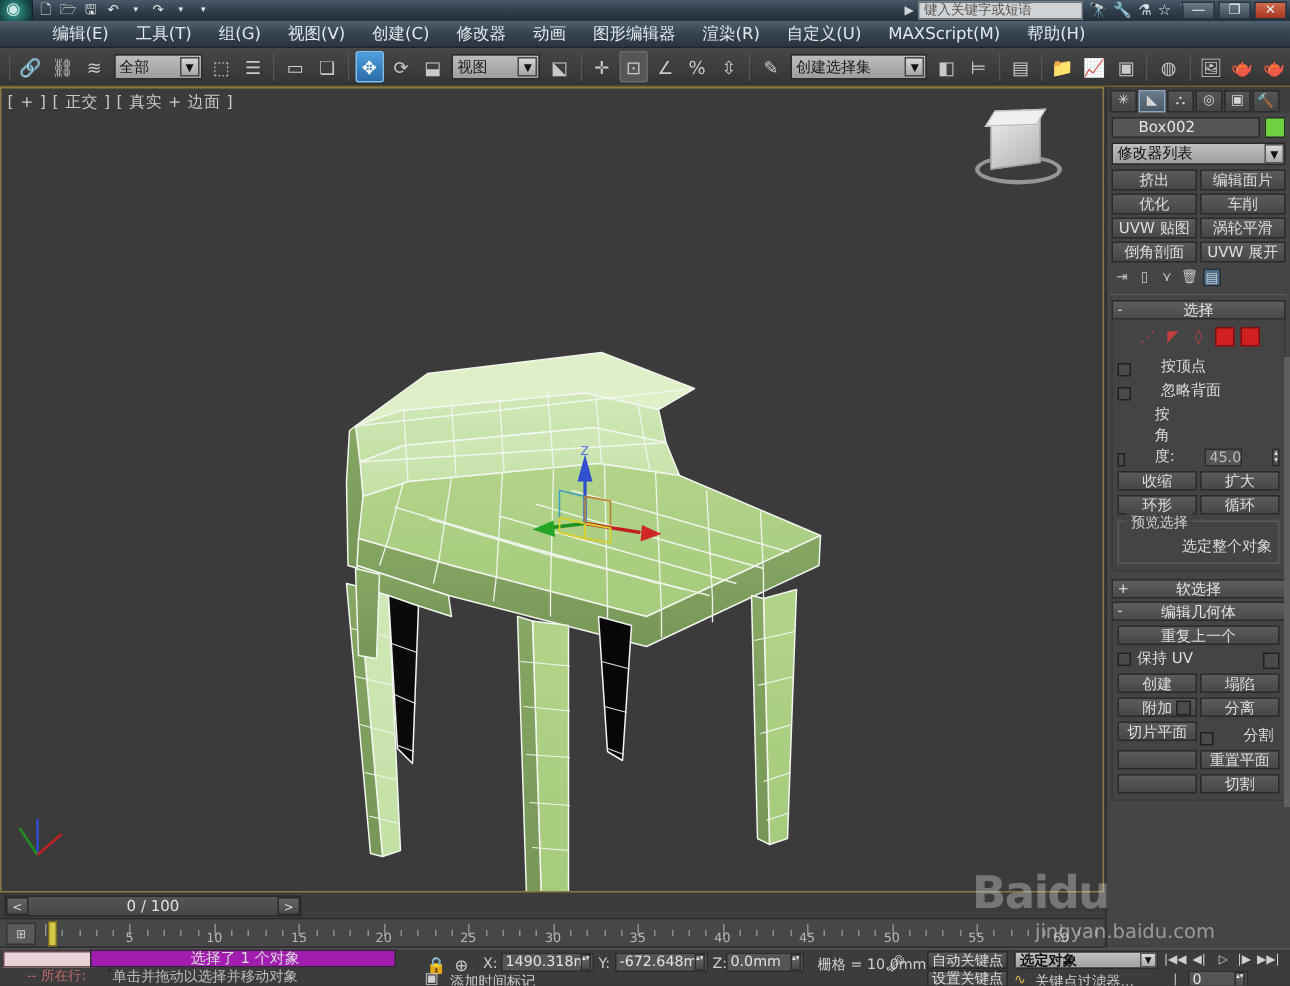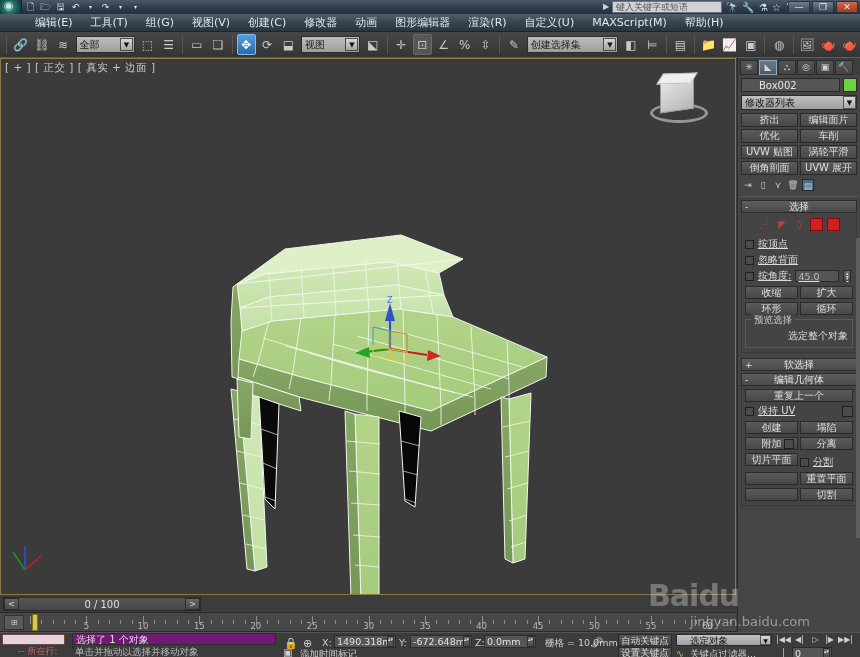--- a/index.html
+++ b/index.html
@@ -172,23 +172,23 @@
   .maxlistener{
     position:absolute;left:2px;top:1px;width:63px;height:11px;
     background:#e8d4d8; border:1px solid #6a4a4a;
   }
   .ml2{
     position:absolute;left:18px;top:13px;width:63px;height:11px;
     background:#3c3c3c; color:#c06a6a; font-size:9px; line-height:11px;
     white-space:nowrap;
   }
   .status-txt{
-    position:absolute; left:72px; top:0px; width:204px; height:12px;
-    background:#701a75; border:1px solid #2c2c2c;
-    font-size:10px; line-height:11px; color:#dcdcdc; padding-left:3px; white-space:nowrap;
+    position:absolute; left:60px; top:0px; width:204px; height:12px;
+    background:#a21caf; border:1px solid #2c2c2c;
+    font-size:10px; line-height:11px; color:#dcdcdc; padding-left:3px; white-space:nowrap;text-align:center;
   }
   .prompt-txt{
     position:absolute; left:72px; top:13px; width:204px; height:11px;
     background:#3c3c3c; font-size:9.5px; line-height:11px; color:#bdbdbd;
     padding-left:3px; white-space:nowrap; overflow:hidden;
   }
   .coordbox{
     position:absolute; height:13px; background:#555; border:1px solid #2c2c2c;
     font-size:9.5px; line-height:12px; color:#e2e2e2; padding-left:2px;
   }
@@ -202,21 +202,21 @@
     position:absolute; left:497px; top:4px; font-size:9.5px; color:#cfcfcf; white-space:nowrap;
   }
   .btn-dark{
     position:absolute; background:linear-gradient(180deg,#565656,#434343);
     border:1px solid #2a2a2a; color:#dedede; font-size:9.5px;
     text-align:center; white-space:nowrap;
   }
   .sel-combo{
     position:absolute; left:595px; top:632px; width:106px; height:12px;
     background:linear-gradient(180deg,#c2c2c2,#a0a0a0); border:1px solid #2c2c2c;
-    color:#111; font-size:9.5px; line-height:11px; padding-left:13px;
+    color:#111; font-size:9.5px; line-height:11px; padding-left:3px;font-weight:bold;
   }
   .sel-combo .arw{
     position:absolute;right:0;top:0;width:11px;height:10px;
     background:linear-gradient(180deg,#d8d8d8,#ababab);border:1px solid #555;
     font-size:6px;text-align:center;line-height:9px;color:#111;
   }
   .navbtn{
     position:absolute; width:15px;height:11px; font-size:8px;
     color:#d0d0d0; text-align:center; line-height:11px;
   }
@@ -284,21 +284,21 @@
   }
   .rollhdr .pm{ position:absolute; left:3px; font-size:9px; }
   .rollbody{
     margin:0 3px; border:1px solid #3a3a3a; border-top:none; padding:3px 3px 4px 3px;
     background:#444;
   }
   .subobj-row{ display:flex; gap:4px; justify-content:center; padding:2px 0 4px 0;}
   .so{ width:13px;height:13px; display:flex;align-items:center;justify-content:center;
        font-size:10px; color:#c04040; }
   .so.filled{ background:#d02020; border:1px solid #7a1010; }
-  .chk-row{ display:flex; align-items:center; gap:4px; font-size:10px; color:#dcdcdc; margin-top:2px;text-decoration:underline;}
+  .chk-row{ display:flex; align-items:flex-end; gap:20px; font-size:10px; color:#dcdcdc; margin-top:2px;}
   .chk{ width:9px;height:9px; background:#4a4a4a; border:1px solid #202020; }
   .numfield{
     width:44px;height:12px; background:#555; border:1px solid #2a2a2a;
     font-size:9.5px;line-height:11px;color:#bdbdbd; padding-left:2px; position:relative;
   }
   .sp{
     width:8px;height:12px; background:linear-gradient(180deg,#666,#484848);
     border:1px solid #2b2b2b; font-size:5px; color:#ddd; text-align:center; line-height:5px;
   }
   .pair{ display:grid; grid-template-columns:1fr 1fr; gap:2px; margin-top:3px; }

